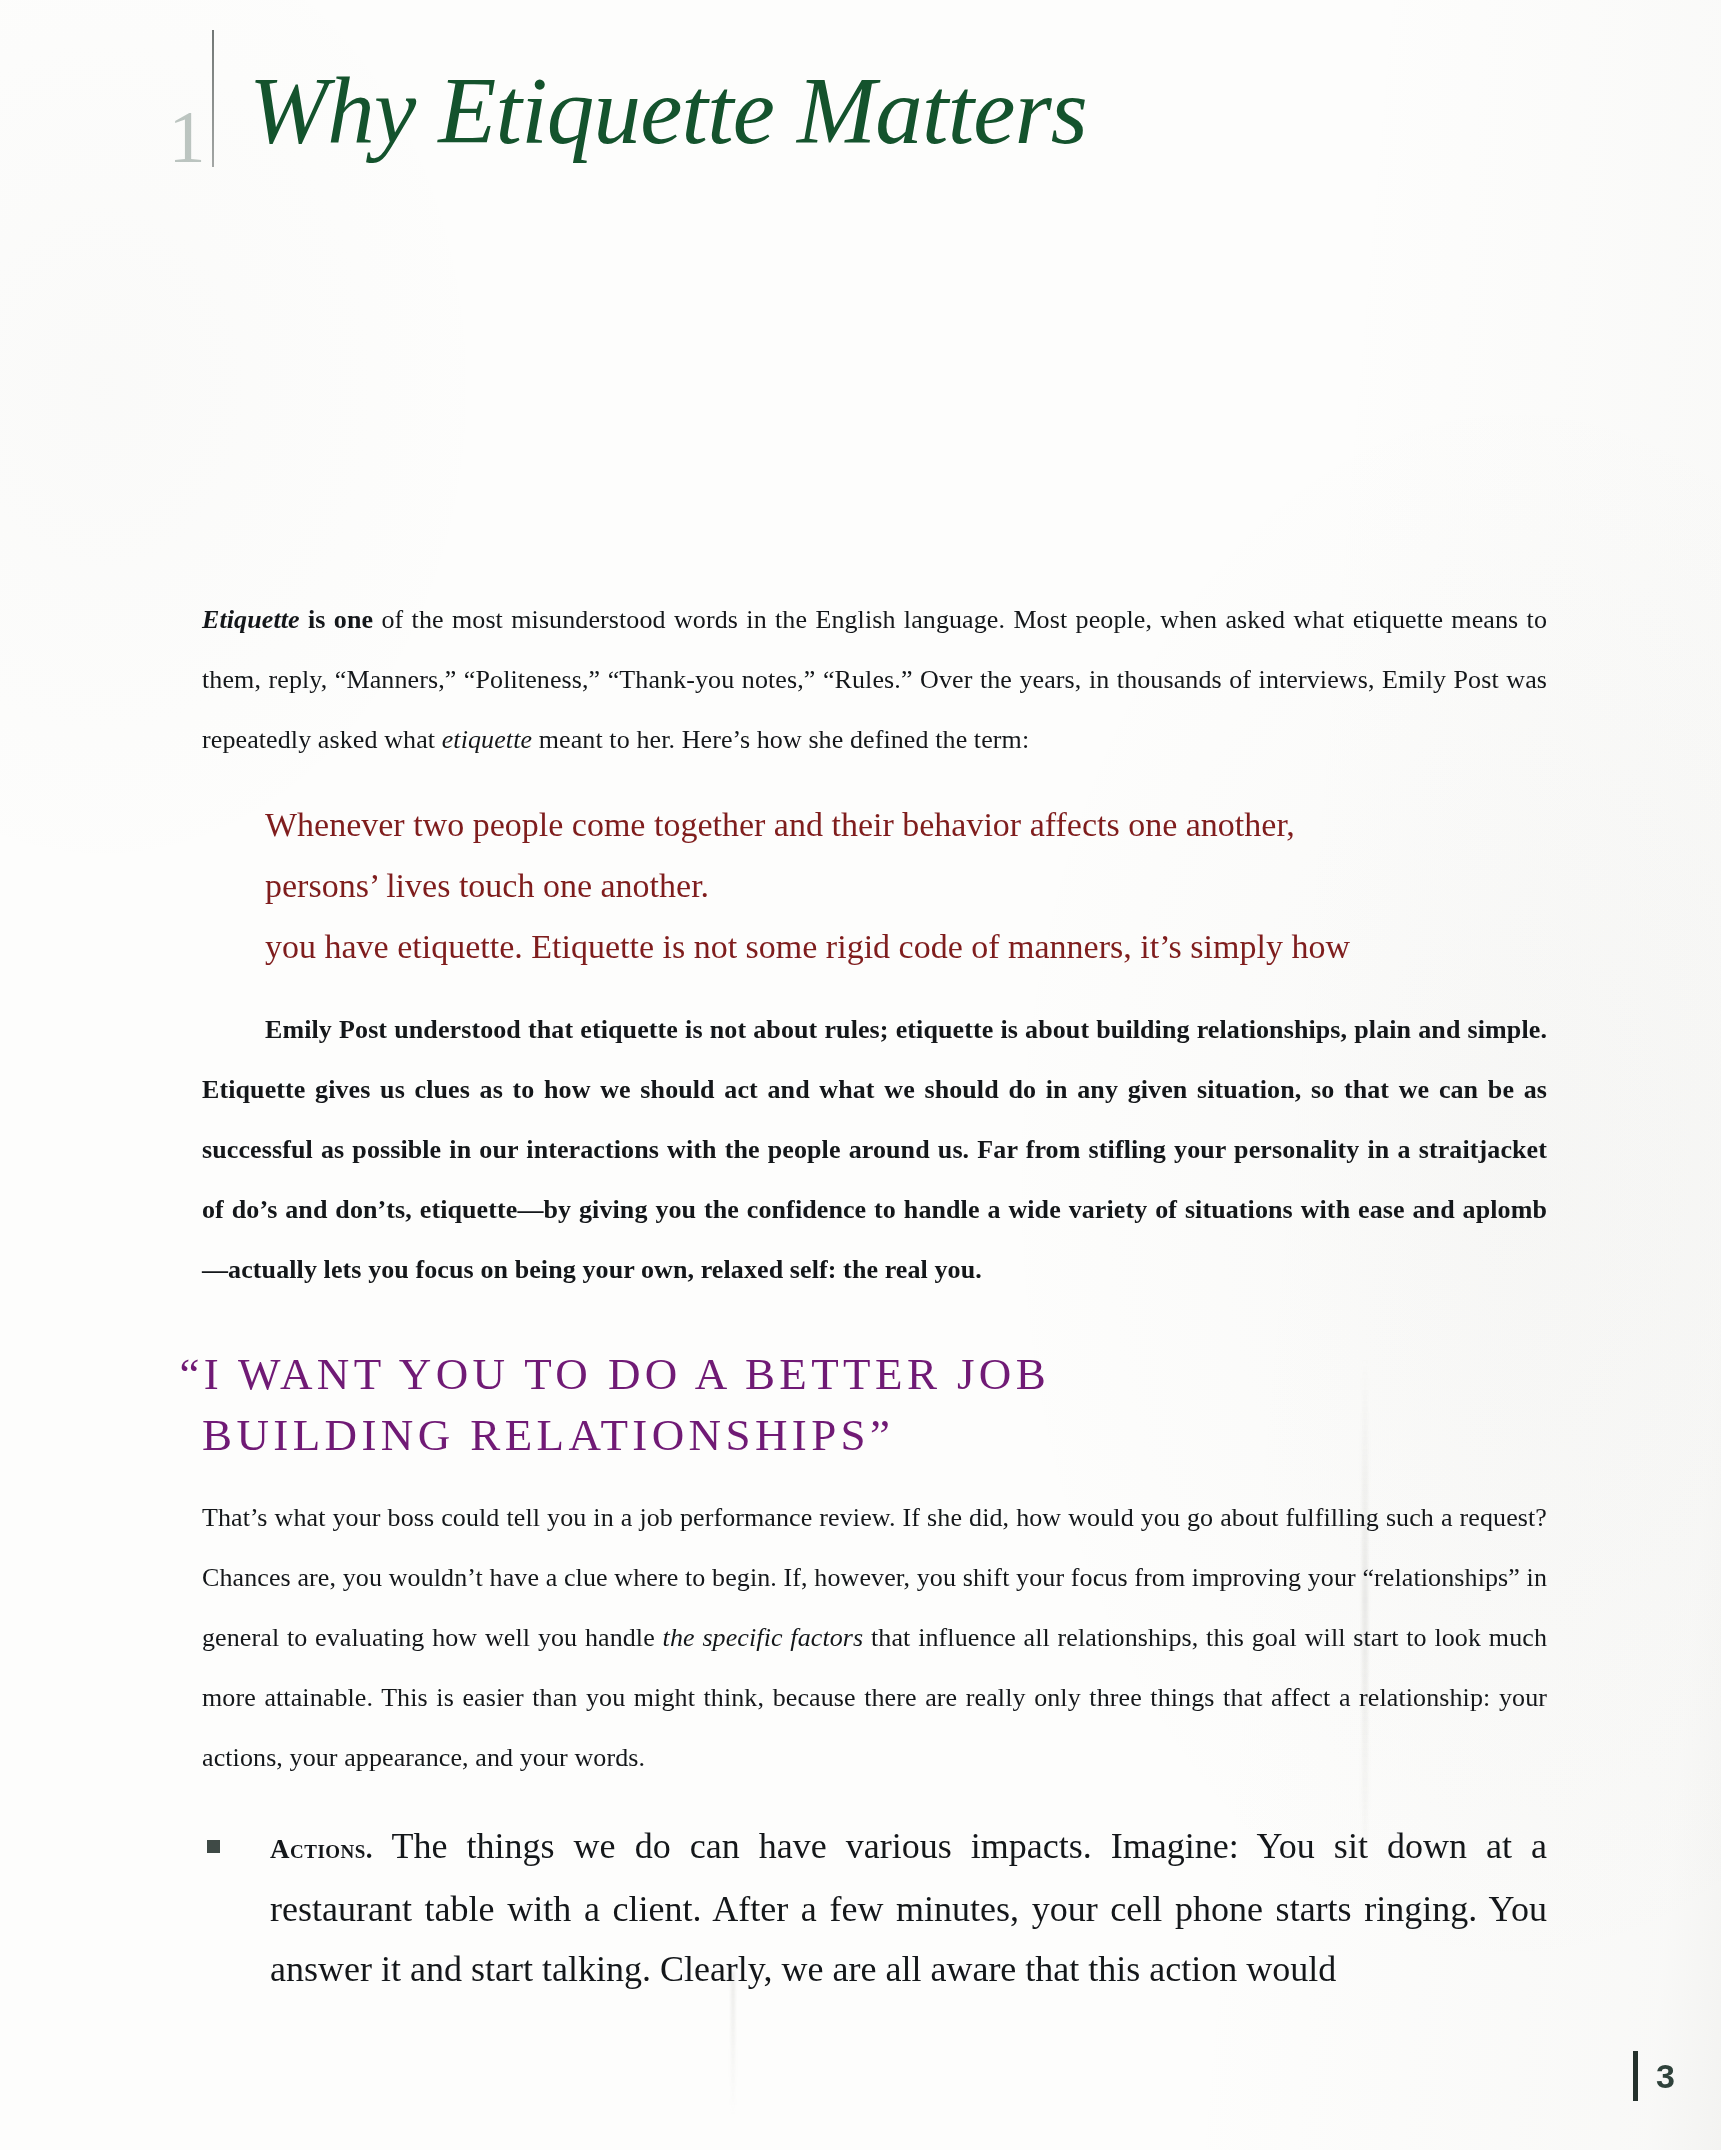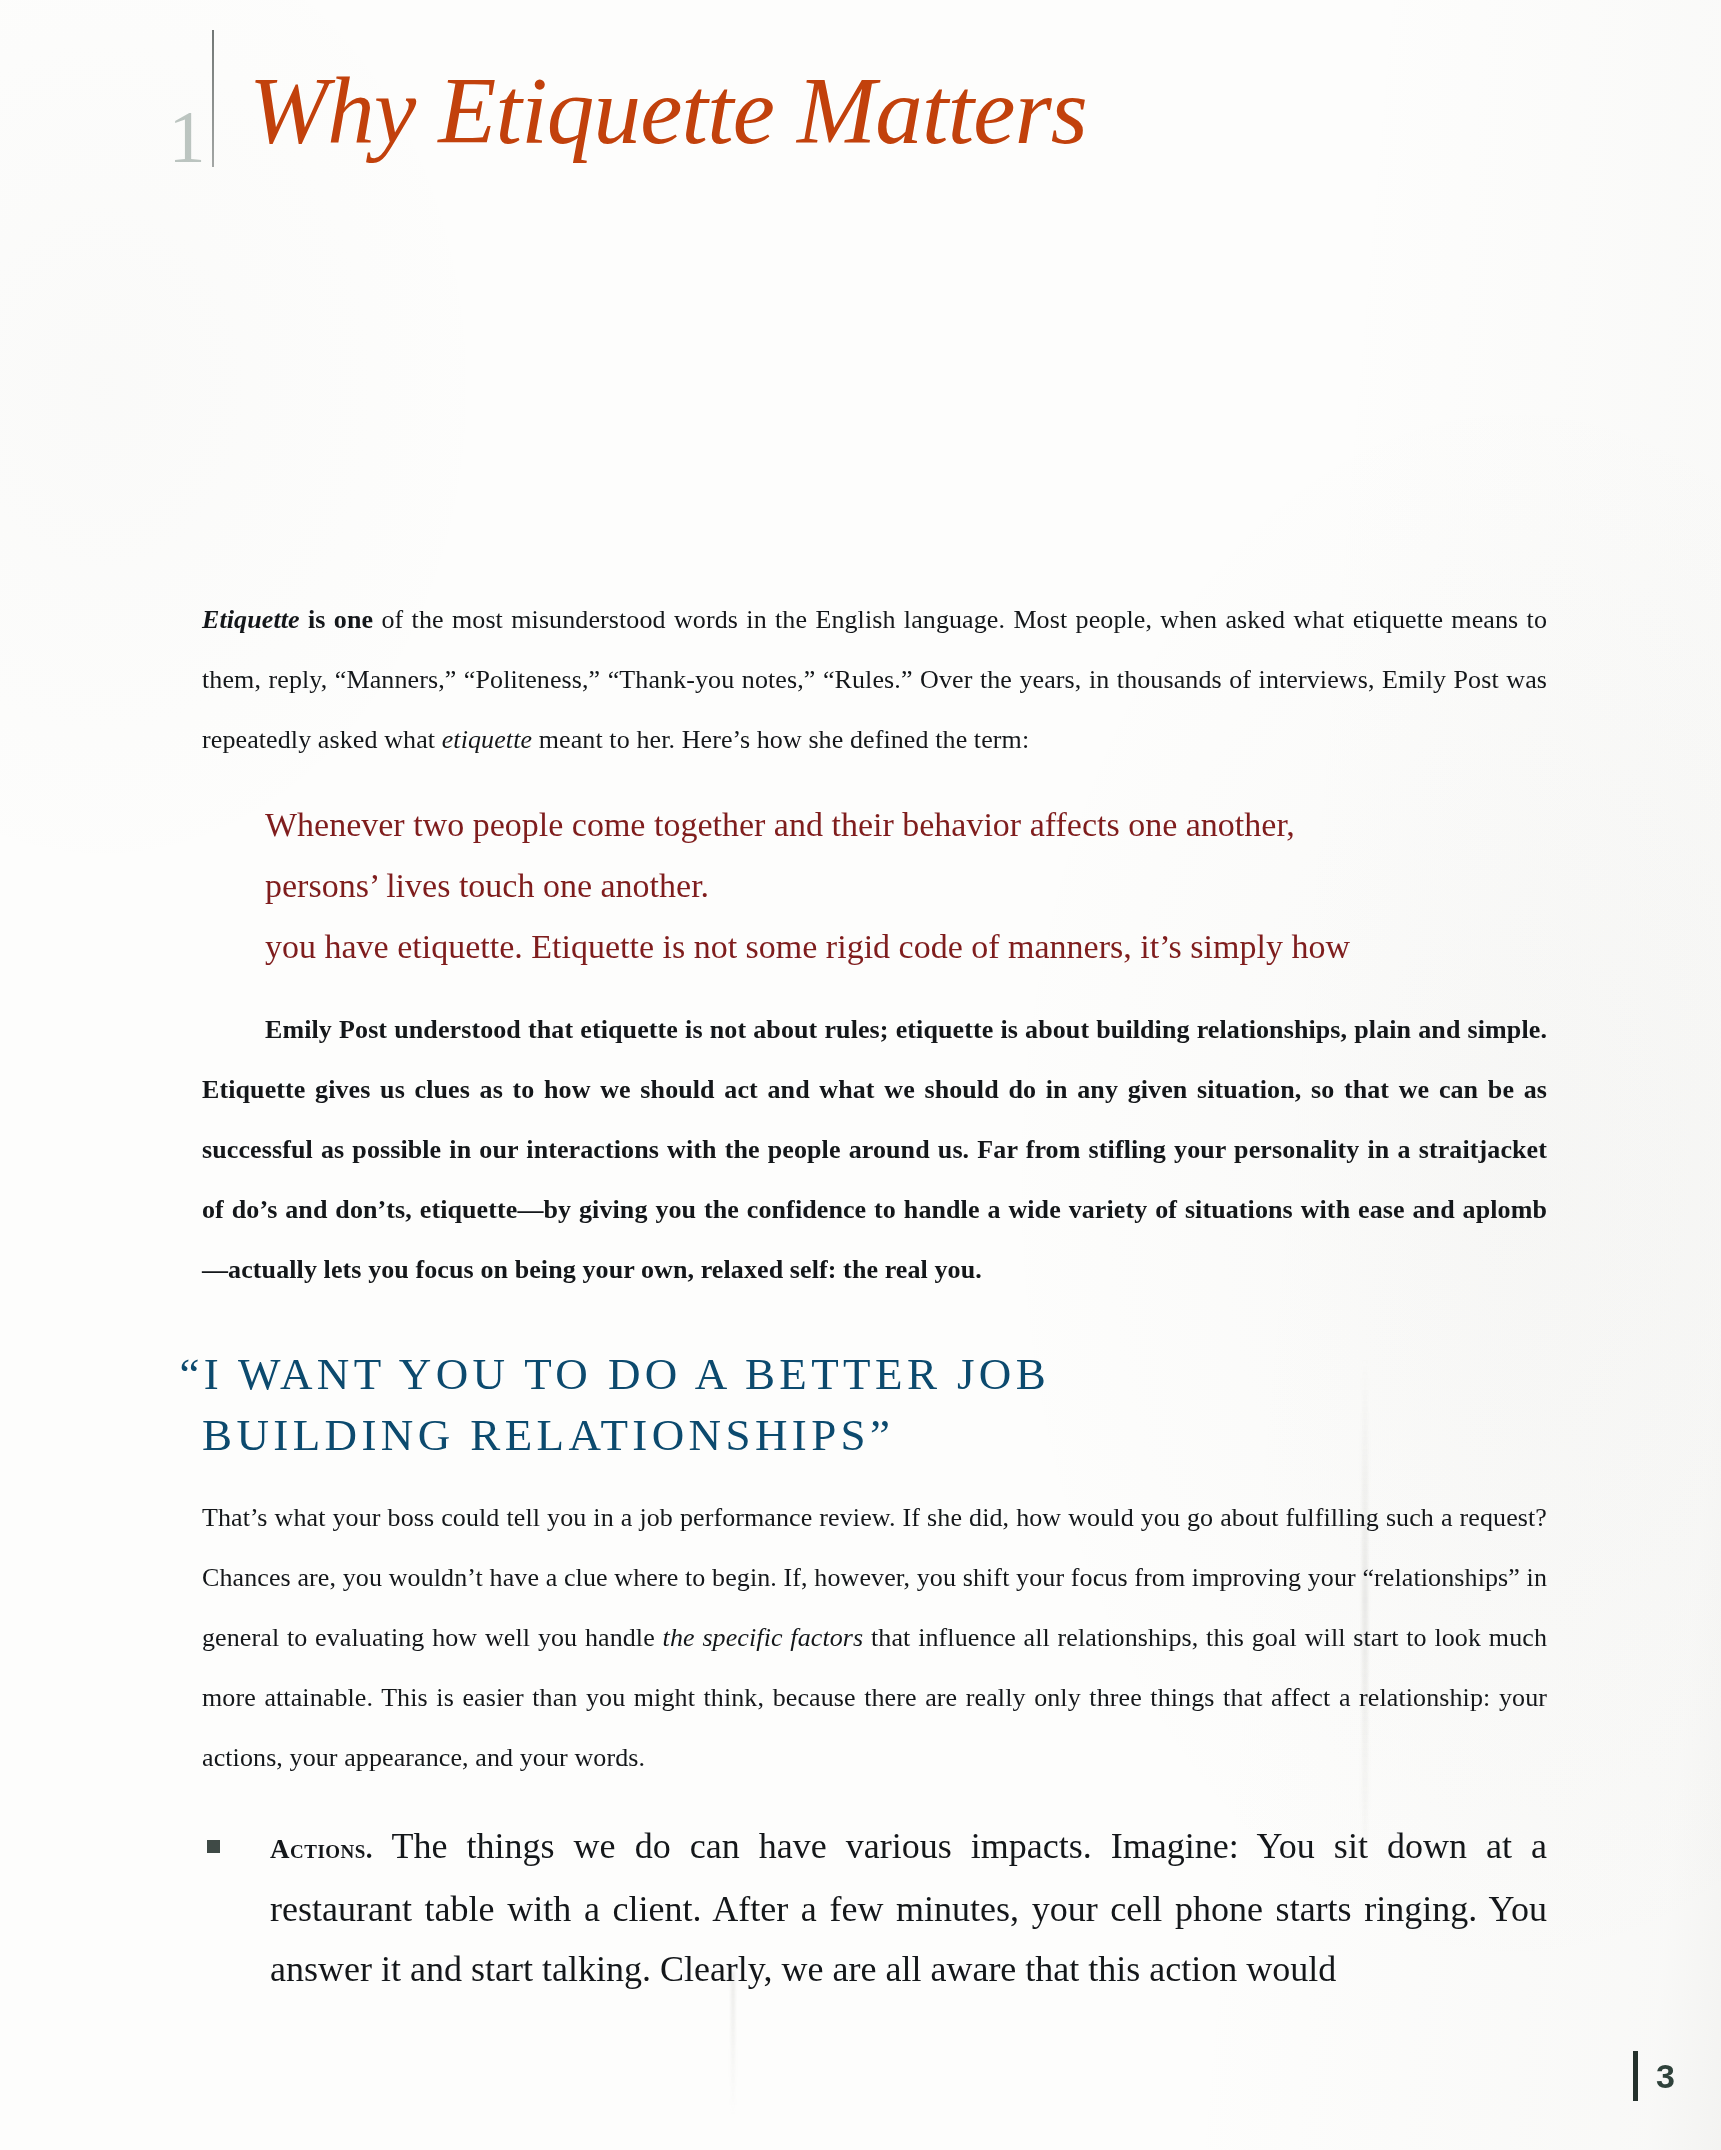--- a/index.html
+++ b/index.html
@@ -74,21 +74,21 @@
     height: 137px;
     background: linear-gradient(to bottom, rgba(90,96,94,0.85), rgba(90,96,94,0.55));
   }
   .chapter-title {
     position: absolute;
     left: 87px;
     top: 4.8px;
     font-size: 95px;
     line-height: 1.12;
     font-style: italic;
-    color: #c2410c;
+    color: #14532d;
     letter-spacing: -0.8px;
     white-space: nowrap;
   }
 
   
   .body-col {
     position: absolute;
     top: 590px;
     left: 202px;
     width: 1345px;
@@ -121,21 +121,21 @@
   }
   blockquote.quote .qline { display: block; white-space: nowrap; }
 
   
   h2.section-heading {
     margin: 44px 0 22.6px 0;
     font-size: 45px;
     line-height: 61px;
     font-weight: normal;
     letter-spacing: 4.4px;
-    color: #0c4a6e;
+    color: #701a75;
     text-indent: -22.6px;
   }
   h2.section-heading .hline { display: block; white-space: nowrap; }
   h2.section-heading .hline.l2 { text-indent: 0; }
 
   
   ul.bullets {
     list-style: none;
     margin: 27.5px 0 0 0;
     padding: 0;

